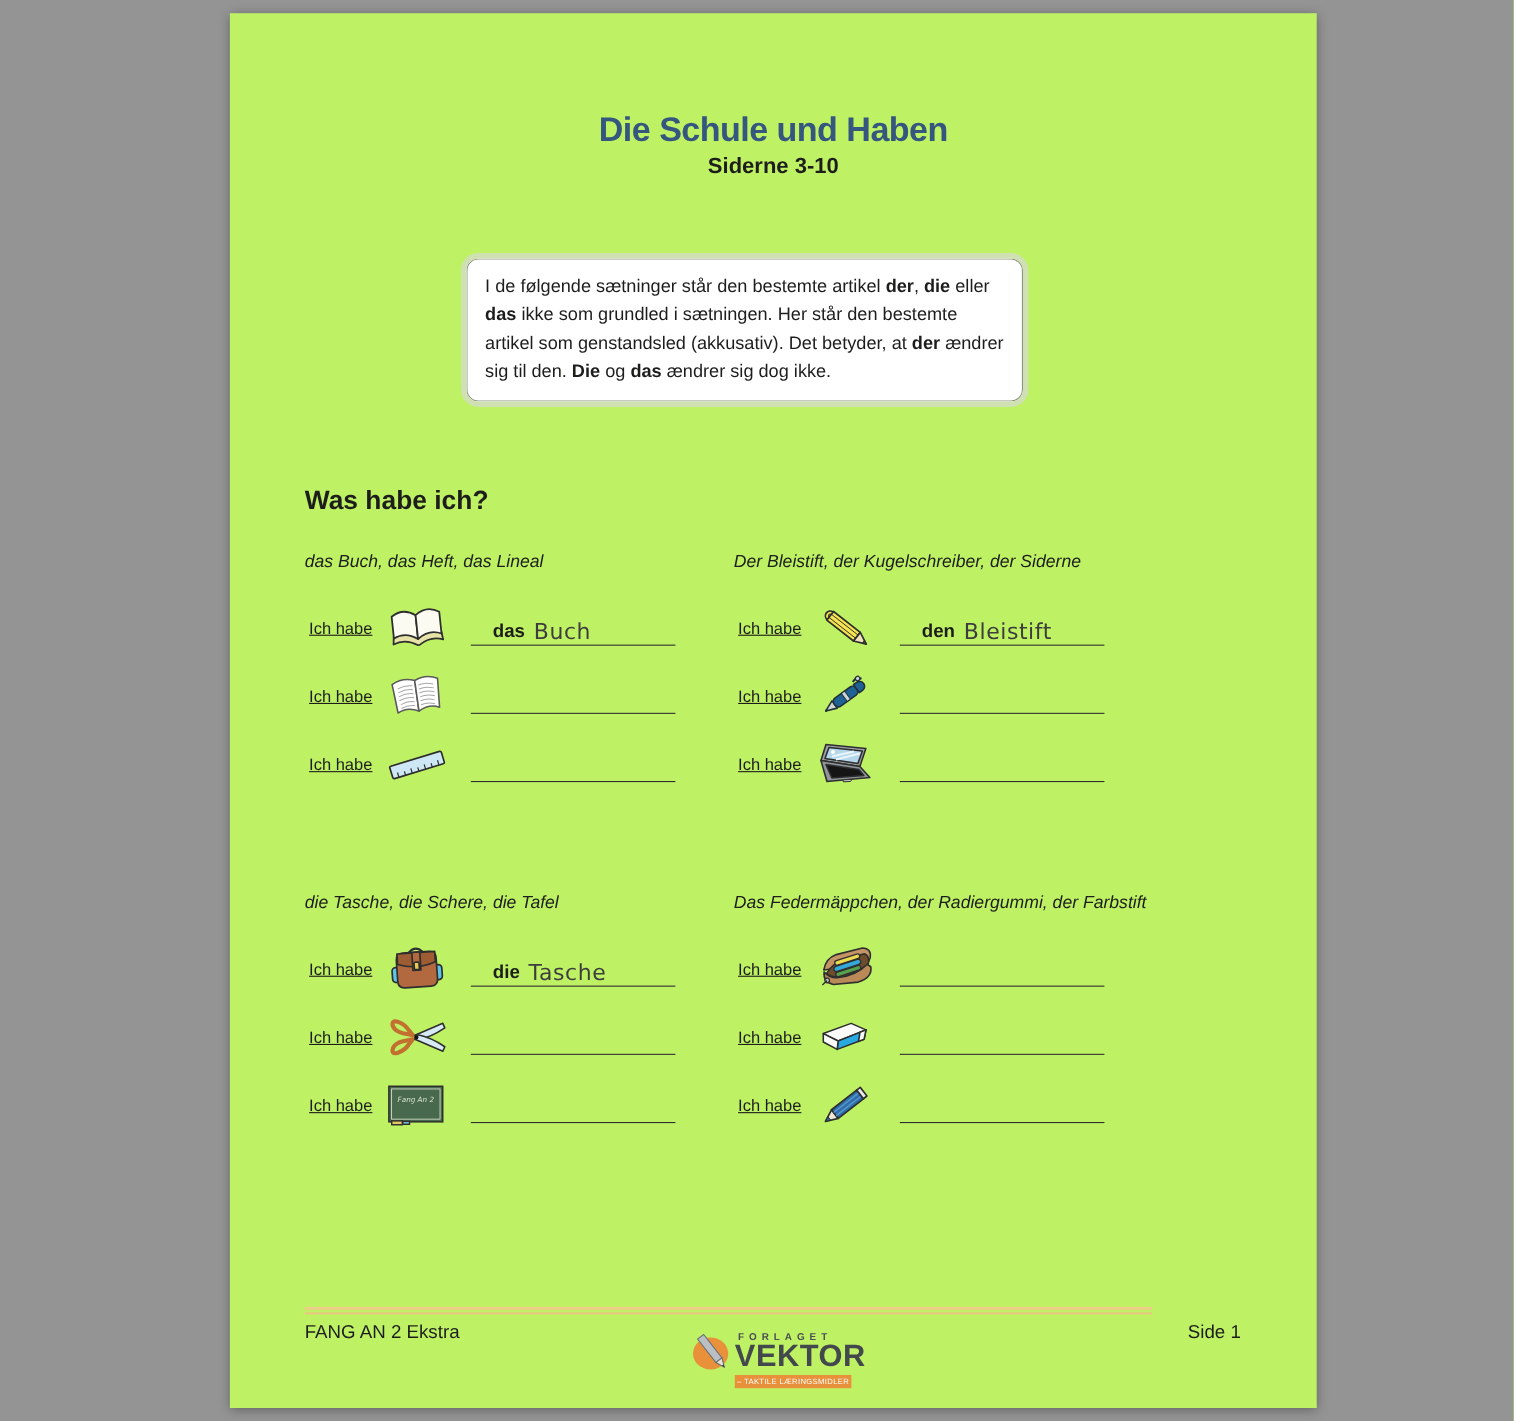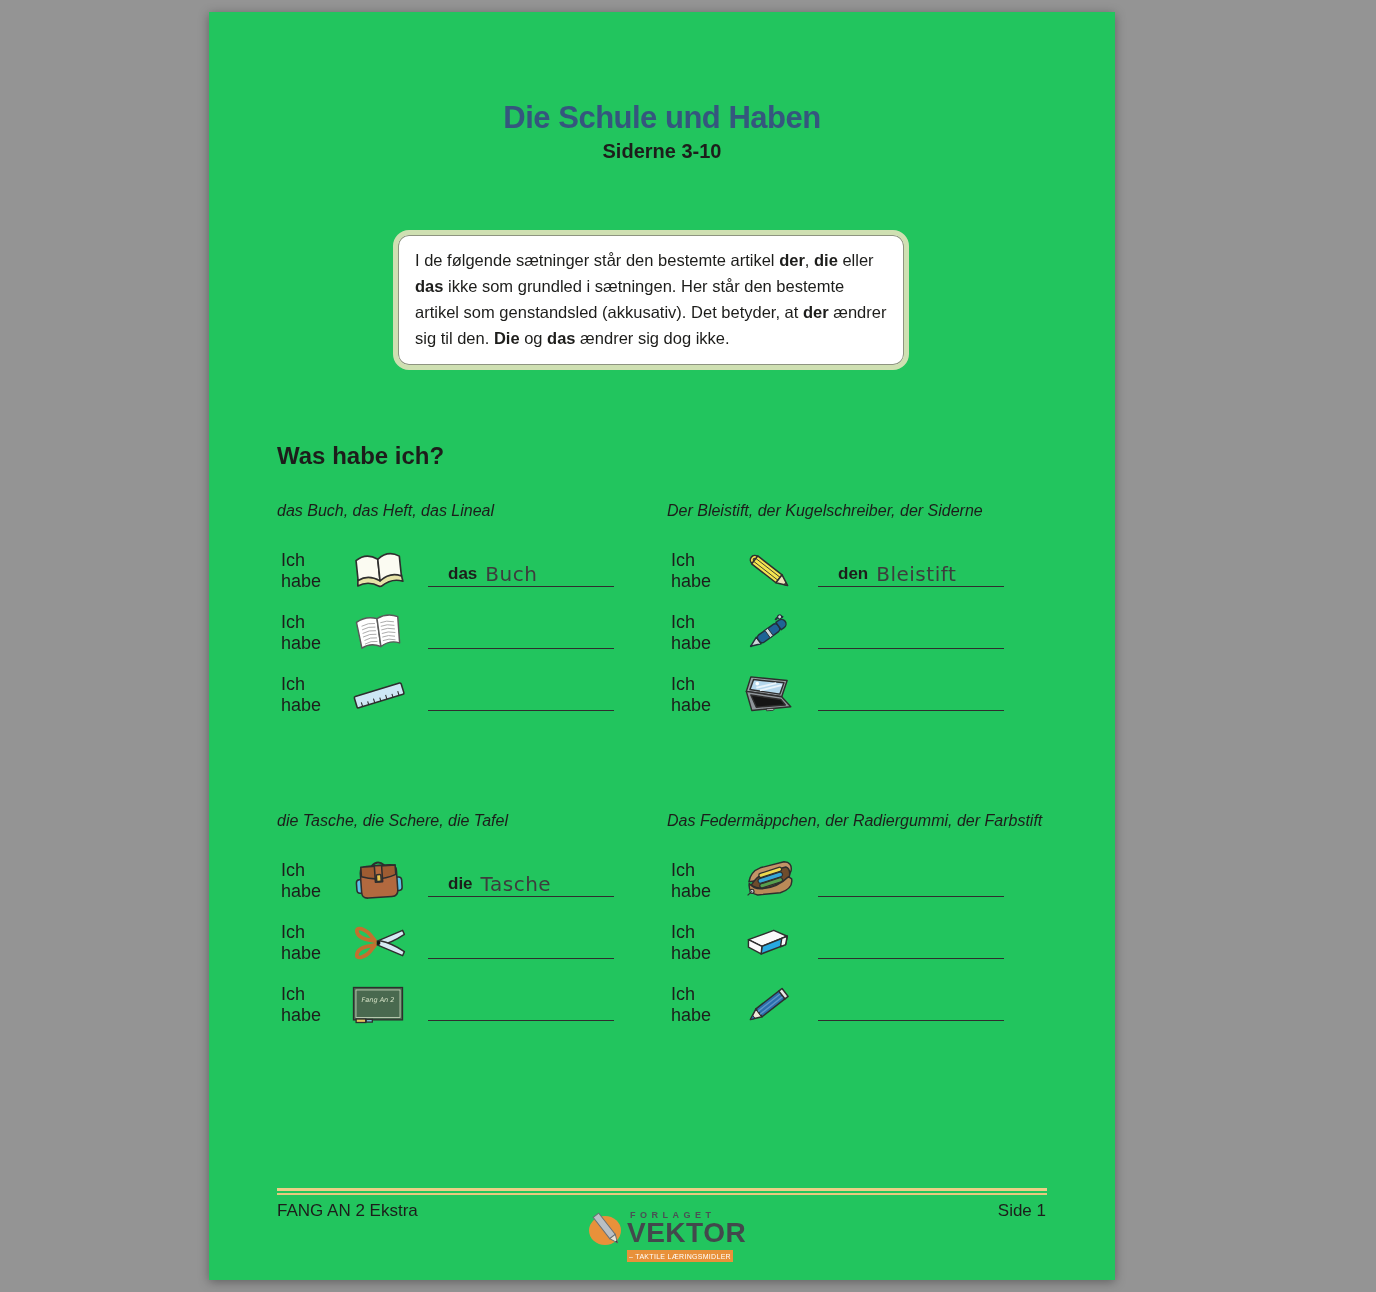--- a/index.html
+++ b/index.html
@@ -3,55 +3,55 @@
 <meta charset="utf-8">
 <style>
   html,body{margin:0;padding:0;}
   body{
     width:1376px;height:1292px;position:relative;
     background:#949494;
     font-family:"Liberation Sans", sans-serif;
     color:#1d1d1b;
   }
   .page{
-    position:absolute;left:209px;top:12px;width:906px;height:1268px;
-    background:#22c55e;box-shadow:0 2px 10px rgba(0,0,0,0.35);
+    position:absolute;left:209px;top:12px;width:988px;height:1268px;
+    background:#bef264;box-shadow:0 2px 10px rgba(0,0,0,0.35);
     overflow:hidden;
   }
   .abs{position:absolute;}
   .doc-title{
     top:88px;left:0;width:100%;text-align:center;
     font-size:31px;font-weight:bold;letter-spacing:-0.5px;color:#35567E;
   }
   .doc-subtitle{
     top:128px;left:0;width:100%;text-align:center;
     font-size:20px;font-weight:bold;color:#1d1d1b;
   }
   .infobox{
-    left:184px;top:218px;width:516px;box-sizing:border-box;
+    left:210px;top:218px;width:516px;box-sizing:border-box;
     border:5px solid #cfe0b2;border-radius:16px;
     box-shadow:inset 0 0 0 1px #8e9480;
     padding:12px 17px 14px 17px;
     font-size:16.5px;line-height:26px;color:#1d1d1b;
     background:#ffffff;
   }
   .infobox b{font-weight:bold;}
   .section-heading{
     left:68px;top:430px;font-size:24px;font-weight:bold;
   }
   .group{position:absolute;width:380px;}
   .g0{left:68px;top:490px;}
   .g1{left:458px;top:490px;width:410px;}
   .g2{left:68px;top:800px;}
   .g3{left:458px;top:800px;width:410px;}
   .group-header{
     font-style:italic;font-size:16px;color:#1d1d1b;margin-bottom:20px;white-space:nowrap;
   }
   .row{height:62px;display:flex;align-items:center;}
-  .row-label{width:73px;font-size:18px;flex:none;padding-left:4px;box-sizing:border-box;}
+  .row-label{width:73px;font-size:15px;flex:none;padding-left:4px;box-sizing:border-box;text-decoration:underline;}
   .icon{width:70px;height:58px;flex:none;display:flex;align-items:center;}
   .blank{
     position:relative;width:186px;margin-left:8px;flex:none;
     border-bottom:1.6px solid #2f2f2f;height:32px;
     display:flex;align-items:flex-end;box-sizing:border-box;
     padding:0 0 1px 20px;
   }
   .article{font-weight:bold;font-size:17px;margin-right:8px;line-height:22px;}
   .word{
     font-family:"DejaVu Sans", sans-serif;

